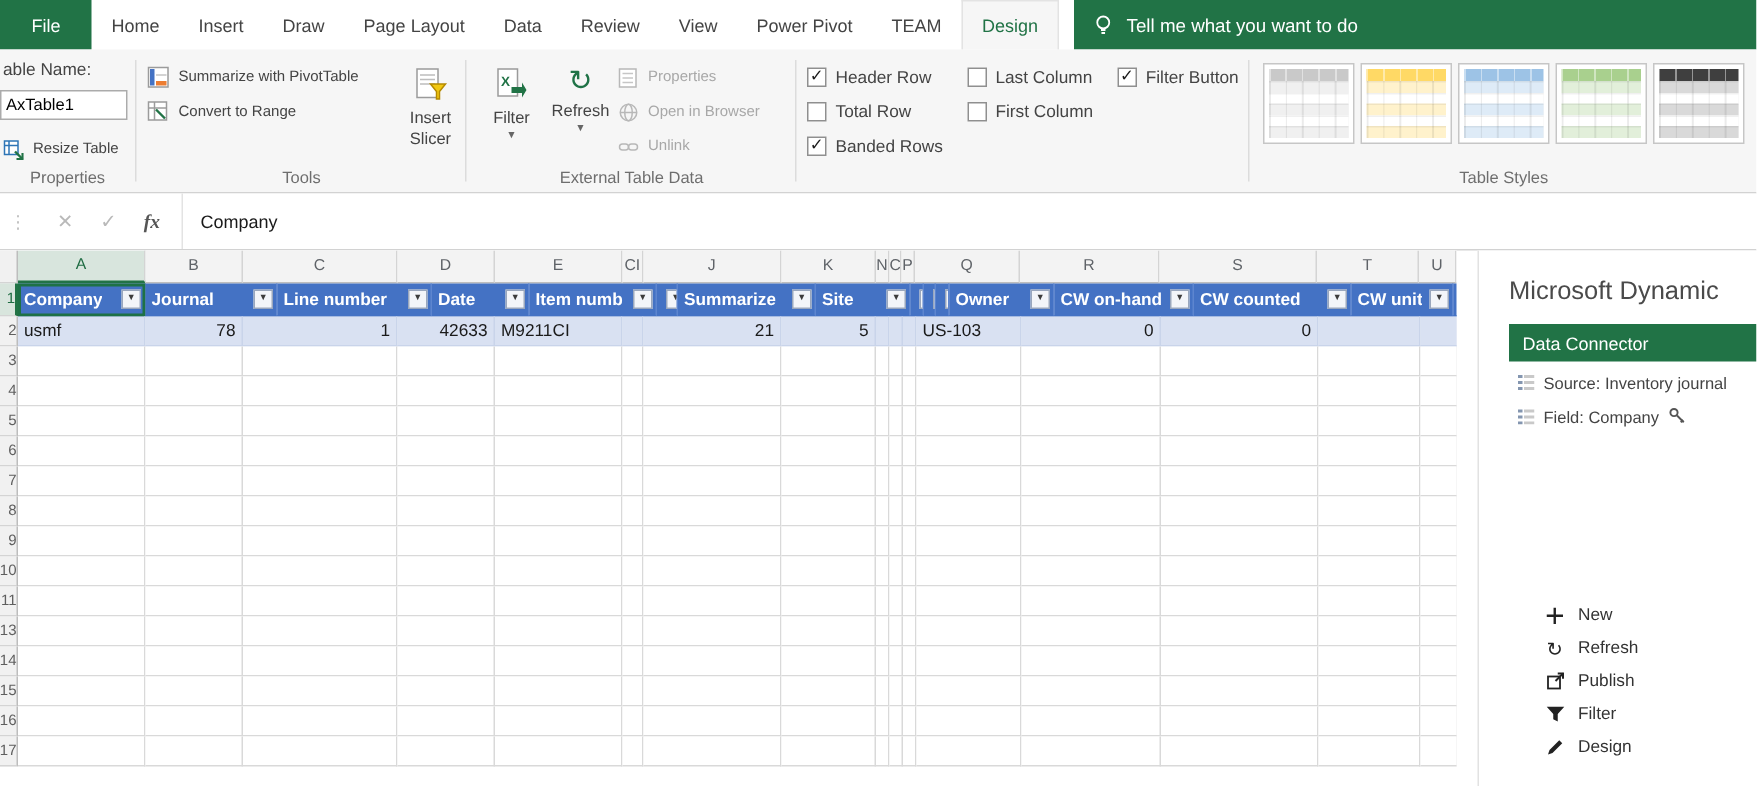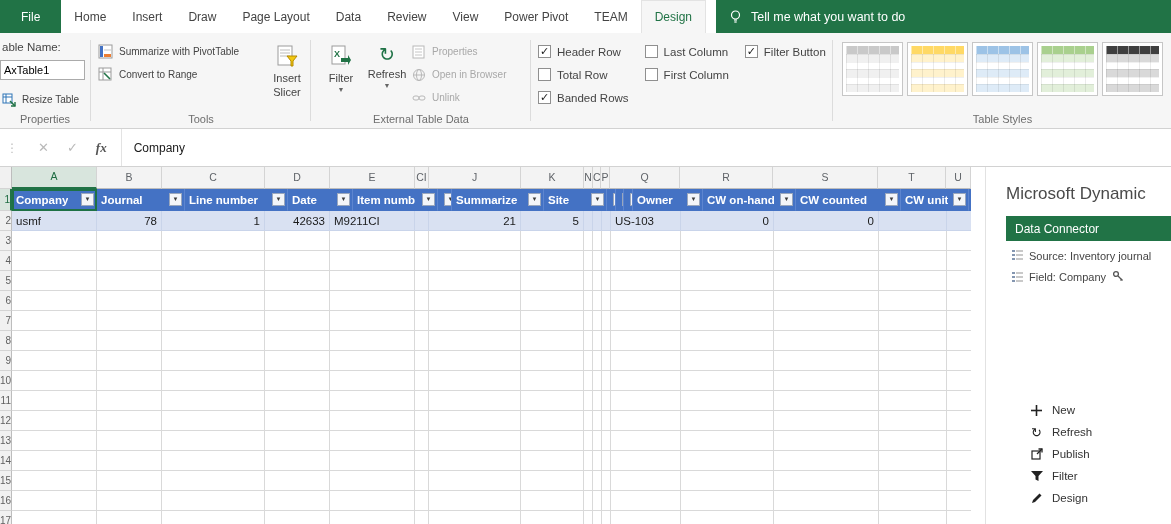--- a/index.html
+++ b/index.html
@@ -592,39 +592,20 @@
       <div class="cell" style="width: 9px;"></div>
       <div class="cell" style="width: 8px;"></div>
       <div class="cell" style="width: 9px;"></div>
       <div class="cell" style="width: 70px;"></div>
       <div class="cell" style="width: 93px;"></div>
       <div class="cell" style="width: 105px;"></div>
       <div class="cell" style="width: 68px;"></div>
       <div class="cell" style="width: 25px;"></div>
     </div>
     <div class="g-row row-std">
-      <div class="rowhdr">12</div>
-      <div class="cell" style="width: 85px;"></div>
-      <div class="cell" style="width: 65px;"></div>
-      <div class="cell" style="width: 103px;"></div>
-      <div class="cell" style="width: 65px;"></div>
-      <div class="cell" style="width: 85px;"></div>
-      <div class="cell" style="width: 14px;"></div>
-      <div class="cell" style="width: 92px;"></div>
-      <div class="cell" style="width: 63px;"></div>
-      <div class="cell" style="width: 9px;"></div>
-      <div class="cell" style="width: 8px;"></div>
-      <div class="cell" style="width: 9px;"></div>
-      <div class="cell" style="width: 70px;"></div>
-      <div class="cell" style="width: 93px;"></div>
-      <div class="cell" style="width: 105px;"></div>
-      <div class="cell" style="width: 68px;"></div>
-      <div class="cell" style="width: 25px;"></div>
-    </div>
-    <div class="g-row row-std">
       <div class="rowhdr">13</div>
       <div class="cell" style="width: 85px;"></div>
       <div class="cell" style="width: 65px;"></div>
       <div class="cell" style="width: 103px;"></div>
       <div class="cell" style="width: 65px;"></div>
       <div class="cell" style="width: 85px;"></div>
       <div class="cell" style="width: 14px;"></div>
       <div class="cell" style="width: 92px;"></div>
       <div class="cell" style="width: 63px;"></div>
       <div class="cell" style="width: 9px;"></div>

